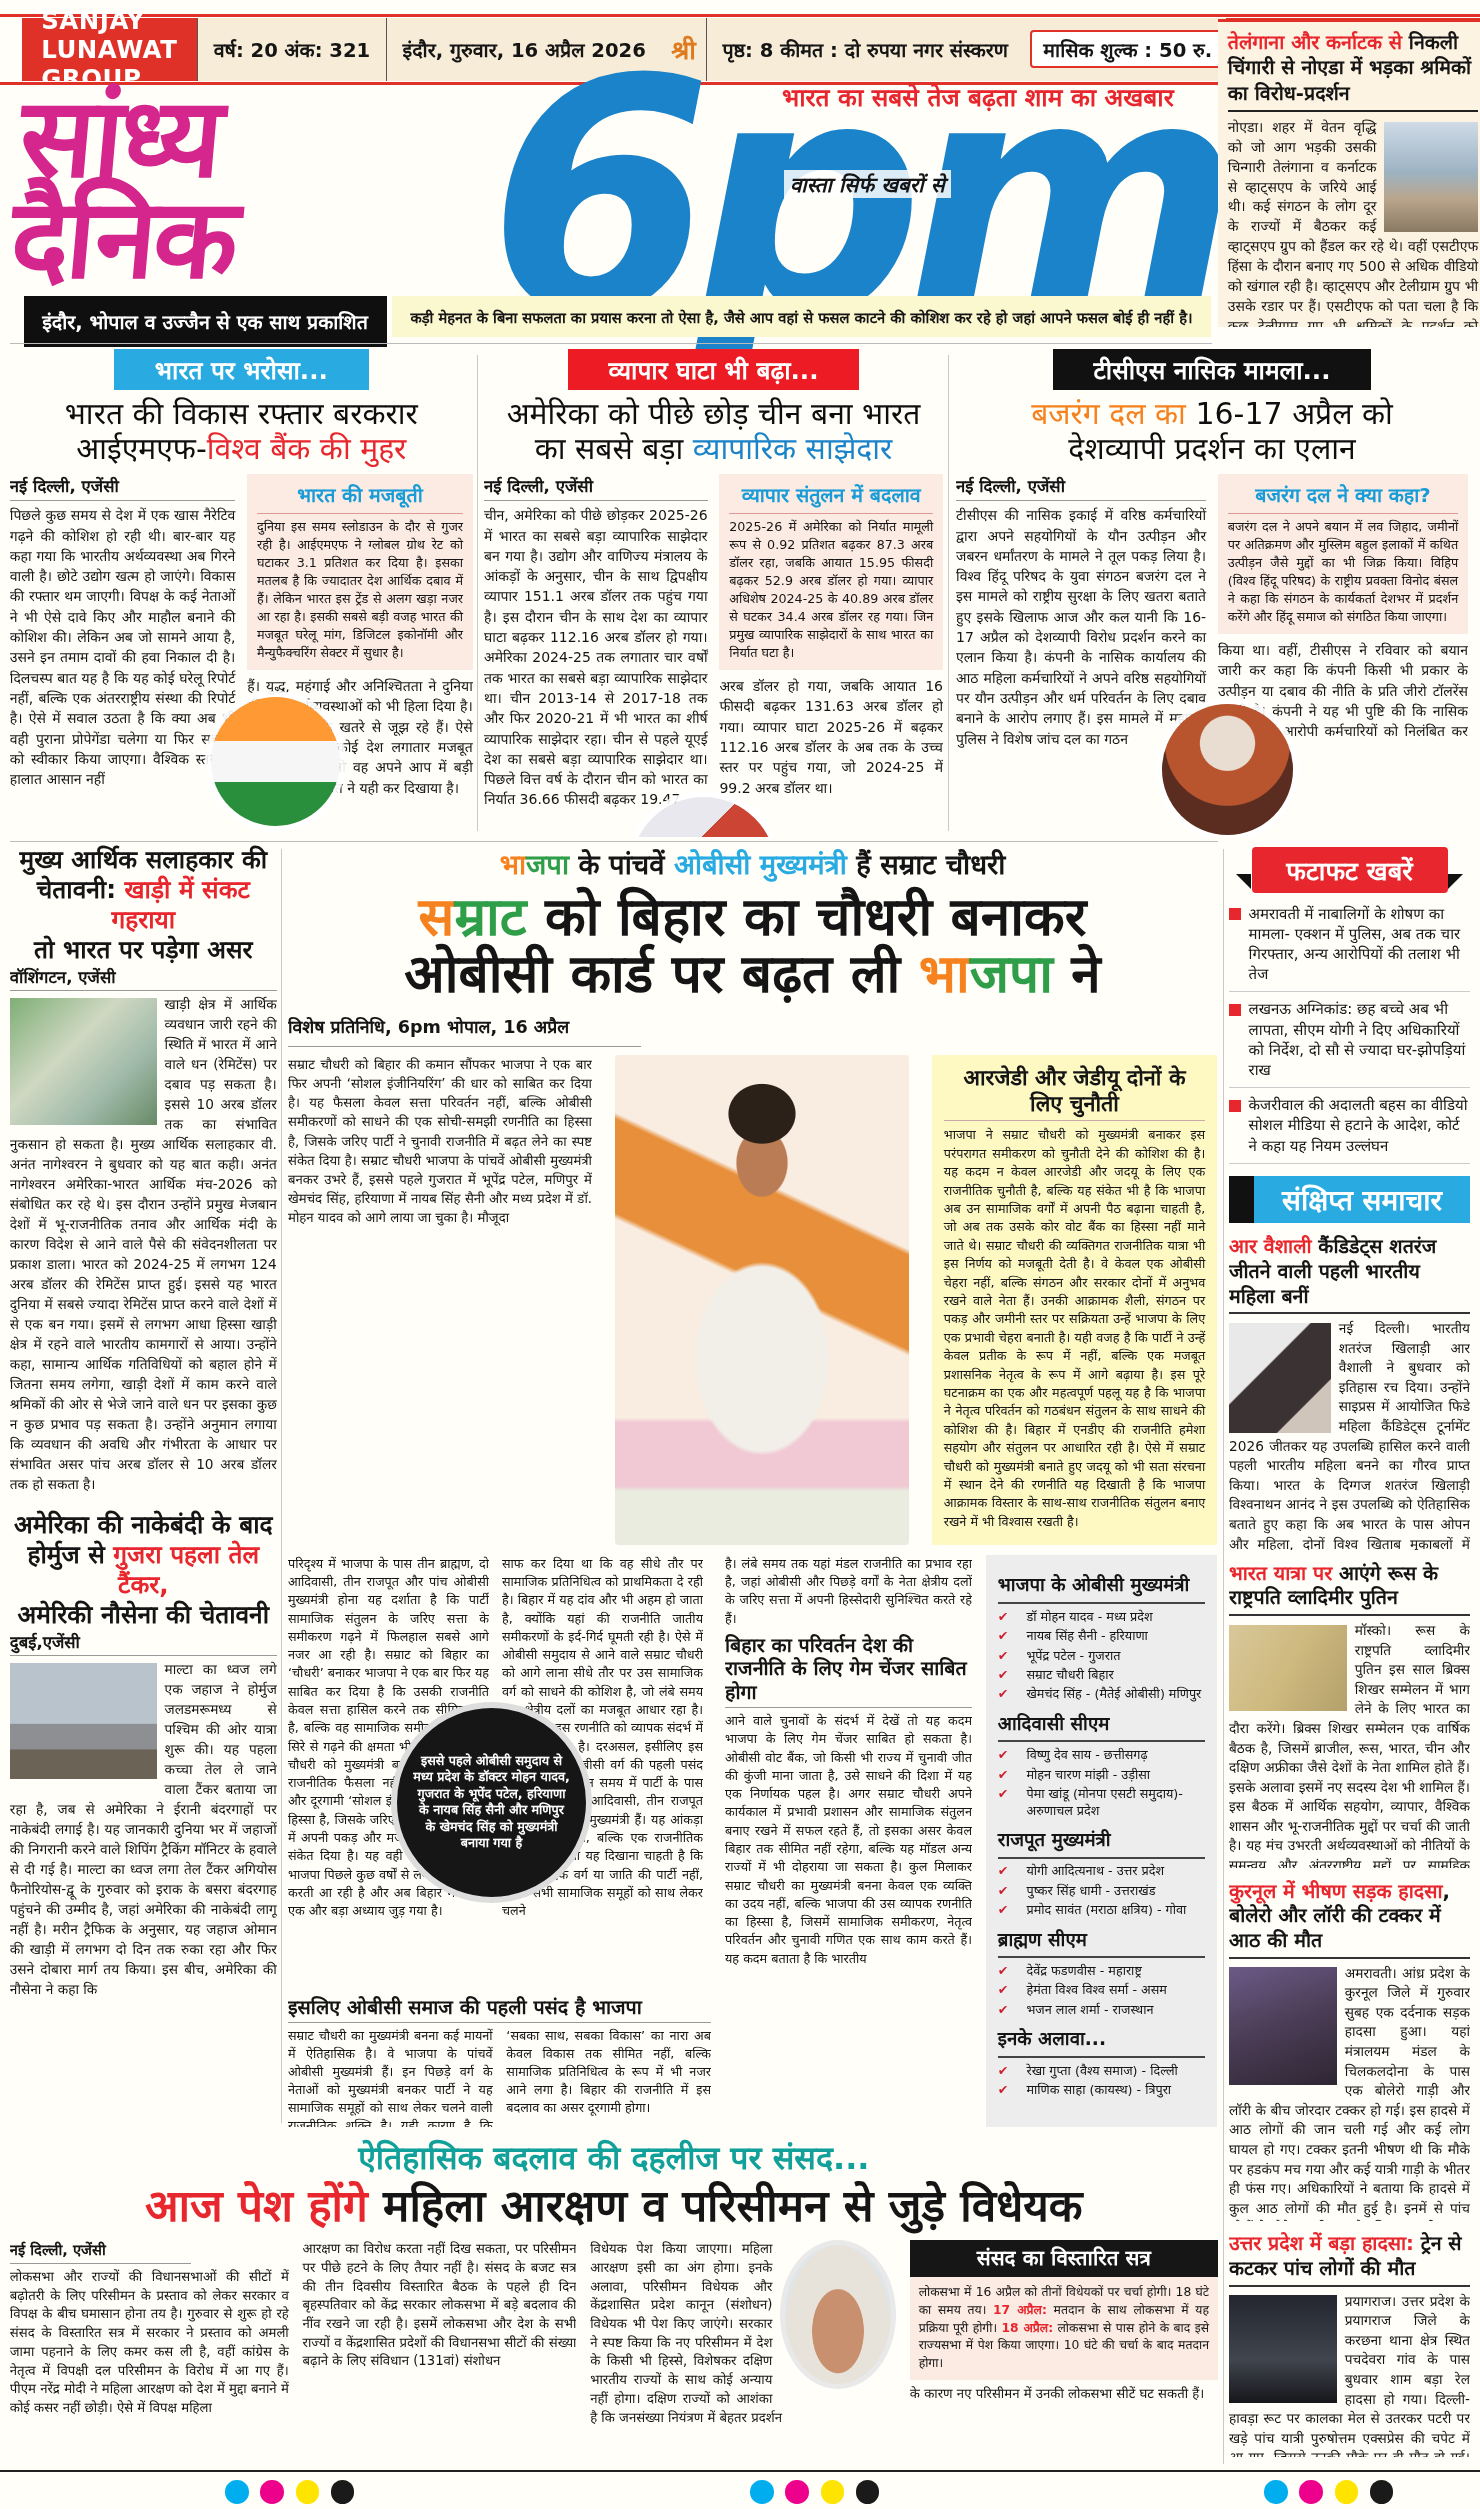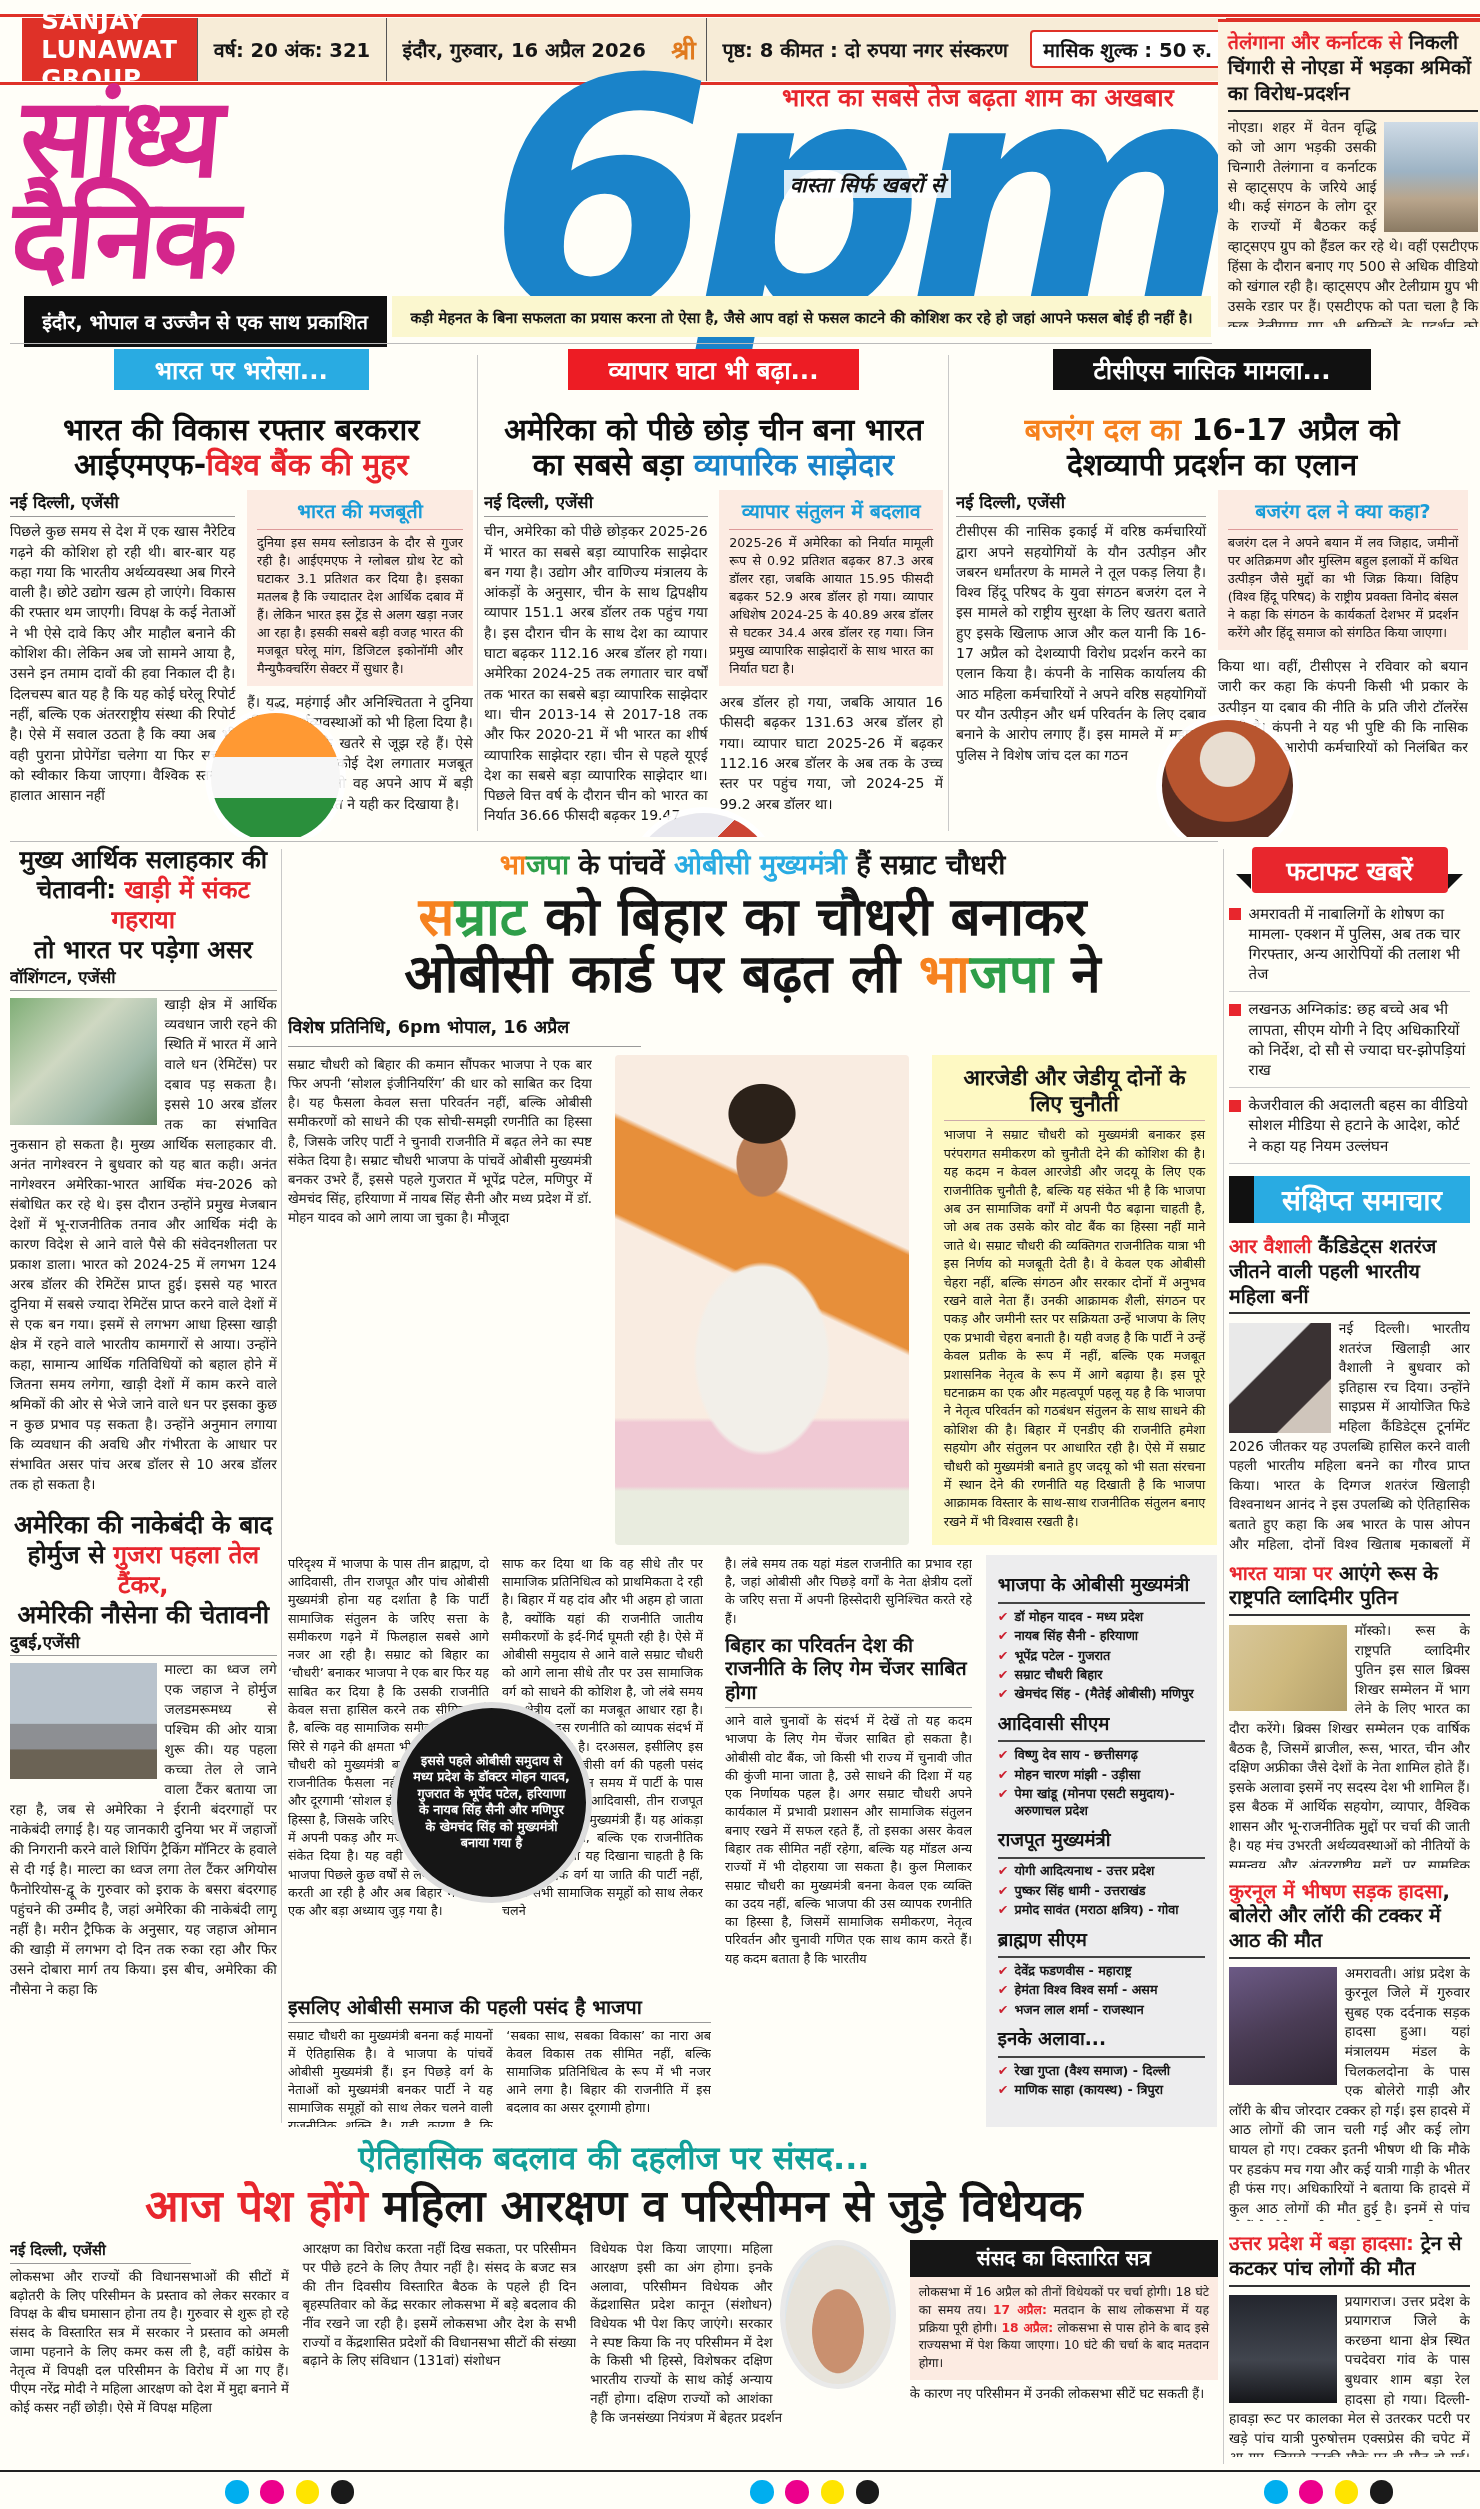--- a/index.html
+++ b/index.html
@@ -34,21 +34,21 @@
   
   .pubbar { position:absolute; top:296px; left:23.5px; width:363px; height:51px; background:#0f0f0f; color:#fff; font-weight:700; font-size:19.6px; display:flex; align-items:center; justify-content:center; white-space:nowrap; }
   .quotebar { position:absolute; top:296px; left:392px; width:819px; height:41px; background:#fbf7cf; font-weight:700; font-size:14.7px; display:flex; align-items:center; justify-content:center; white-space:nowrap; overflow:hidden; padding:0 7.8px; }
   .hsep { position:absolute; background:#bbb; height:1px; }
   .vsep { position:absolute; background:#c9c9c9; width:1px; }
 
   
   .art { position:absolute; top:349px; height:488px; overflow:hidden; }
   .kicker { width:fit-content; margin:0 auto; padding:3.9px 41px; color:#fff; font-weight:800; font-size:24.5px; white-space:nowrap; }
   .k-blue { background:#29abe2; } .k-red { background:#ed1c24; } .k-black { background:#111; }
-  .a-hl { margin-top:23px; text-align:center; font-weight:700; font-size:30px; line-height:1.16; color:#0e0e0e; }
+  .a-hl { margin-top:7px; text-align:center; font-weight:400; font-size:30px; line-height:1.16; color:#0e0e0e; }
   .a-hl .red { color:#e8262d; } .a-hl .blue { color:#1a83c9; } .a-hl .orange { color:#f6821f; }
   .a-cols { display:flex; gap:11.8px; margin-top:7.8px; position:relative; height:365px; overflow:hidden; }
   .a-col { flex:1; font-size:14px; line-height:1.45; }
   .dateline { font-weight:700; font-size:16.7px; border-bottom:1.5px solid #999; padding-bottom:2px; margin-bottom:3.9px; }
   .pinkbox { background:#fcebe2; padding:7.8px 9.8px; margin-bottom:5.9px; }
   .pinkbox h4 { color:#189cd8; font-size:19.6px; font-weight:800; text-align:center; border-bottom:1.5px solid #d99; padding-bottom:2.9px; margin-bottom:3.9px; }
   .pinkbox div { font-size:12.7px; line-height:1.42; text-align:justify; }
   .roundpic { position:absolute; border-radius:50%; box-shadow:0 0 0 5.9px rgba(255,255,255,.9); }
   .pic-map { left:201px; top:223px; width:129px; height:129px; background:linear-gradient(180deg,#ff9933 0 34%,#f6f6f6 34% 66%,#2a8f3c 66%); }
   .pic-cont { left:147px; top:323px; width:145px; height:145px; background:linear-gradient(135deg,#e8e8ee 0 38%,#cc4433 38% 68%,#2a8f3c 68%); }
@@ -85,21 +85,21 @@
   .sm-c1 { left:0; width:201px; height:431px; overflow:hidden; }
   .sm-c2 { left:214px; width:201px; height:431px; overflow:hidden; }
   .circle-callout { position:absolute; left:103px; top:147px; width:201px; height:201px; border-radius:50%; background:#161616; border:6.9px solid #ddd; color:#fff; z-index:3; display:flex; align-items:center; justify-content:center; text-align:center; font-size:12.7px; font-weight:700; line-height:1.3; padding:15.7px; }
   .sm-sub1 { position:absolute; left:0; bottom:0; width:423px; height:147px; overflow:hidden; }
   .subhead { font-size:19.6px; font-weight:800; line-height:1.2; border-bottom:1.5px solid #999; padding-bottom:2.9px; margin-bottom:3.9px; }
   .sm-sub1 .cols2 { columns:2; column-gap:13.7px; font-size:12.7px; line-height:1.42; text-align:justify; }
   .sm-c3 { left:437px; width:247px; height:588px; overflow:hidden; }
   .sm-c3 p { margin-bottom:5.9px; text-align:justify; }
   .sm-c4 { right:0; width:231px; height:588px; background:#ededee; padding:9.8px 11.8px; overflow:hidden; }
   .cm-h { font-size:18.6px; font-weight:800; border-bottom:2px solid #444; padding-bottom:2.9px; margin:7.8px 0 4.9px; }
-  .cm-item { display:flex; gap:6px; font-size:12.7px; font-weight:700; line-height:1.3; margin:2.9px 0; }
+  .cm-item { display:flex; gap:18px; font-size:12.7px; font-weight:400; line-height:1.3; margin:2.9px 0; }
   .tick::before { content:"✔"; color:#cc1f2e; font-weight:900; font-size:12.7px; }
 
   
   .rightrail { position:absolute; left:1229px; top:845px; width:241px; height:1619px; overflow:hidden; }
   .qn-badge { position:relative; width:196px; margin:2px auto 3.9px; background:#e8262d; color:#fff; font-weight:800; font-size:25.5px; text-align:center; padding:5.9px 0; border-radius:3.9px; }
   .qn-badge::before { content:""; position:absolute; left:-15.7px; bottom:3.9px; border-top:15.7px solid #111; border-left:15.7px solid transparent; }
   .qn-badge::after  { content:""; position:absolute; right:-15.7px; bottom:3.9px; border-top:15.7px solid #111; border-right:15.7px solid transparent; }
   .qn-item { display:flex; gap:7.8px; font-size:15px; font-weight:400; line-height:1.35; padding:6.9px 0; border-bottom:1px solid #ccc; }
   .qn-sq { flex:none; width:11.8px; height:11.8px; background:#e8262d; margin-top:4.9px; }
   .bf-banner { background:#29abe2; border-left:25.5px solid #111; color:#fff; font-weight:800; font-size:28px; text-align:center; padding:4.9px 0; margin:11.8px 0 3.9px; }

